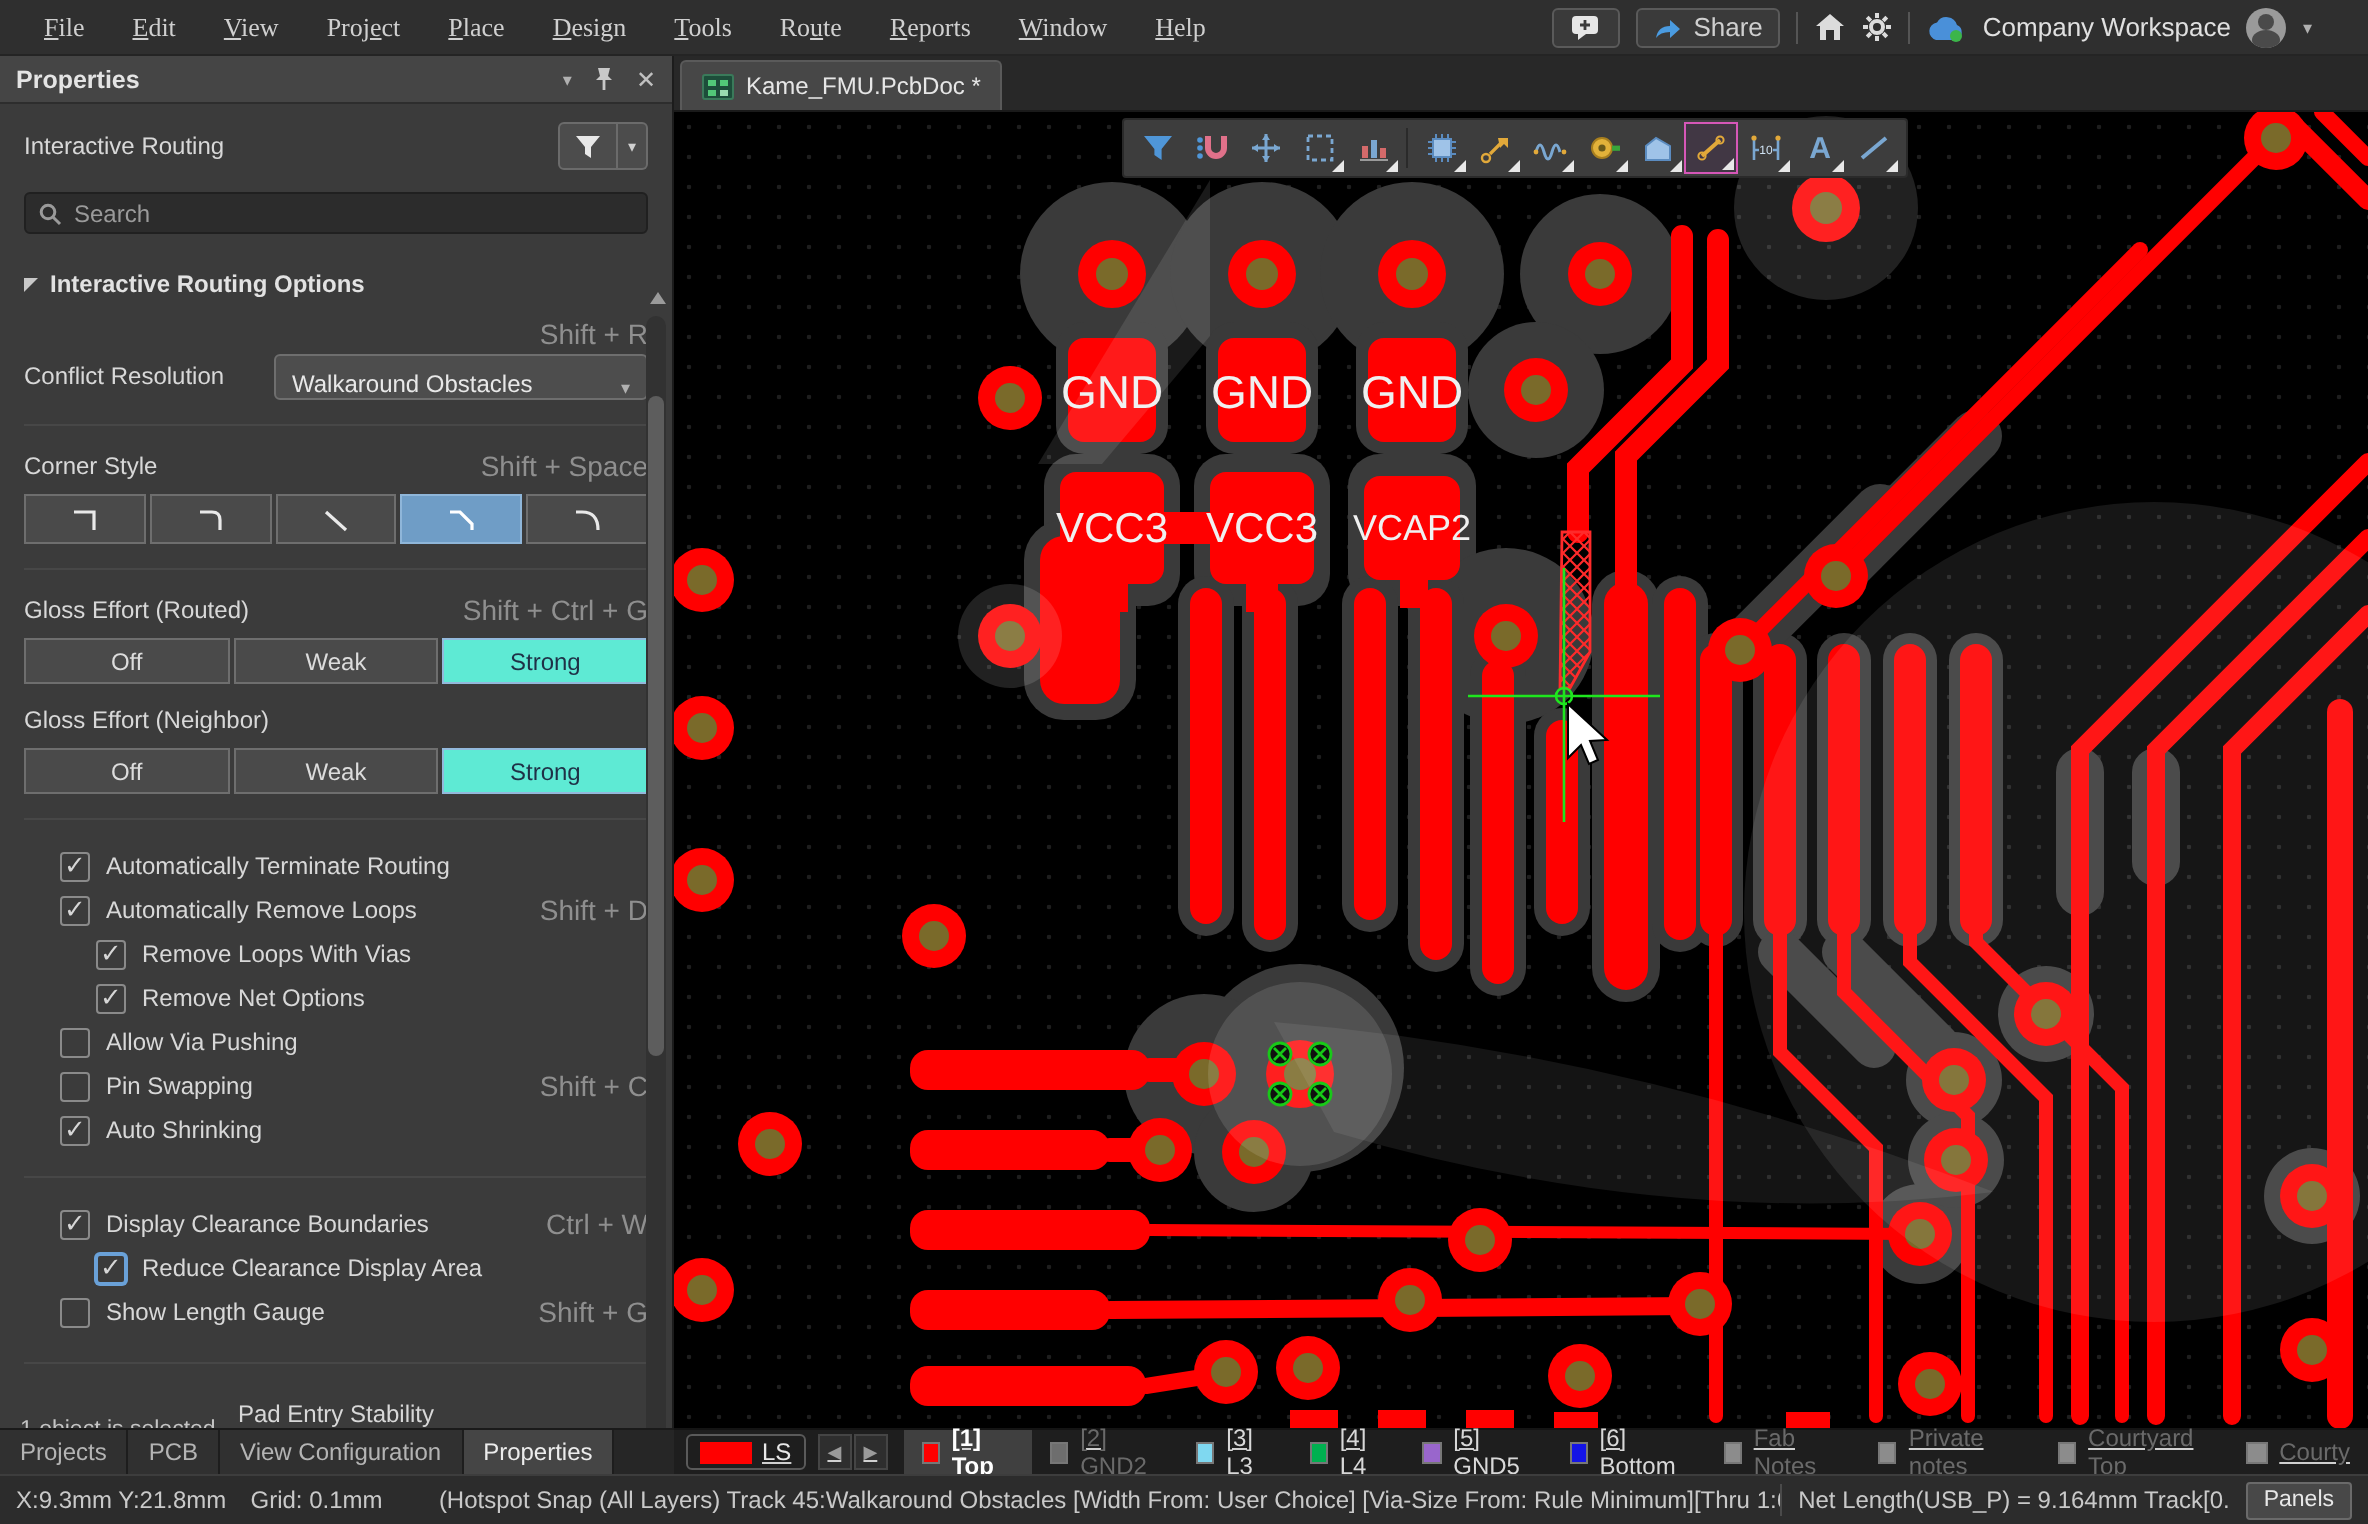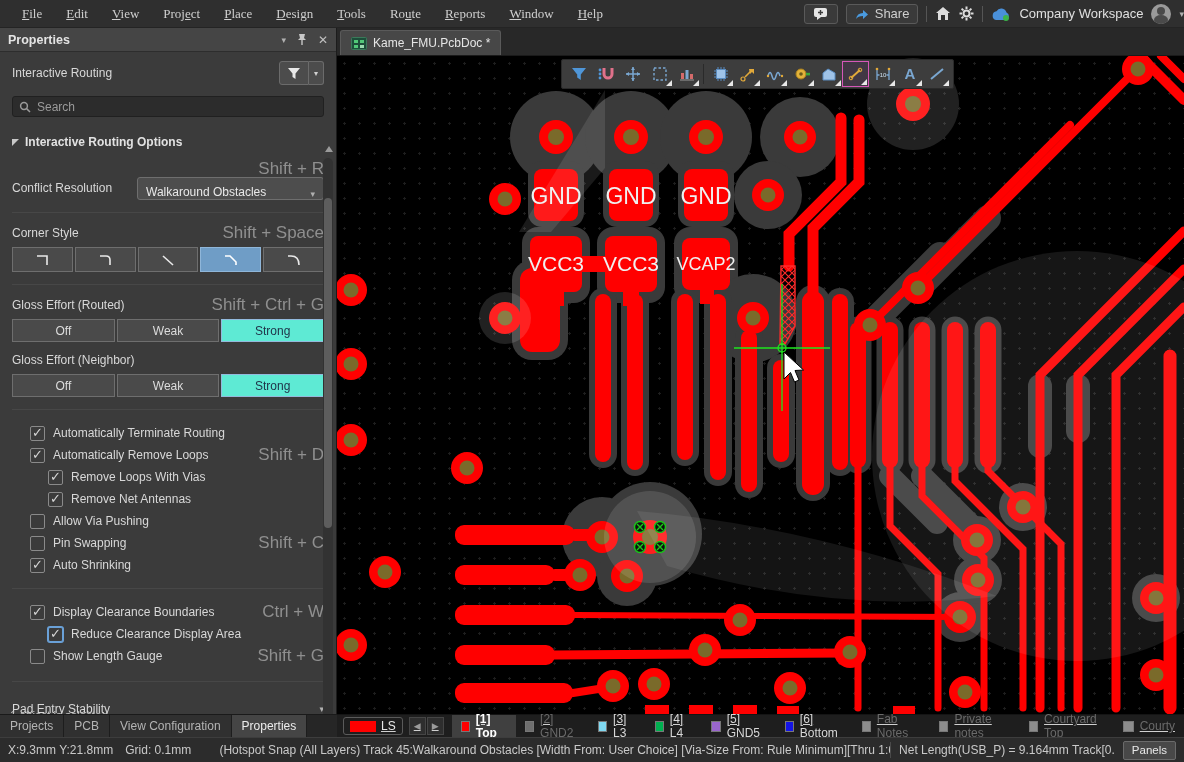--- a/index.html
+++ b/index.html
@@ -7,21 +7,21 @@
               font-family:"Liberation Sans", sans-serif; }
   body { position:relative; color:#d0d0d0; }
 
   
   .menubar { position:absolute; left:0; top:0; width:1184px; height:28px;
              background:#2f2f2f; border-bottom:1px solid #242424;
              display:flex; align-items:center; font-size:13px; color:#cfcfcf; }
   .menu-items { display:flex; align-items:center; padding-left:10px; }
   .menu-item { padding:4px 12px; cursor:default;font-family:Liberation Serif, serif; }
   .menu-item u { text-decoration:underline; }
-  .menu-right { margin-left:auto; display:flex; align-items:center; gap:8px; padding-right:0; }
+  .menu-right { margin-left:auto; display:flex; align-items:center; gap:8px; padding-right:28px; }
   .tb-chip { display:flex; align-items:center; gap:6px; background:#3a3a3a;
              border:1px solid #5a5a5a; border-radius:3px; height:20px; padding:0 8px; }
   .vsep { width:1px; height:16px; background:#555; }
   .avatar { width:20px; height:20px; border-radius:50%; background:#9a9a9a; overflow:hidden; position:relative; }
   .avatar::before { content:""; position:absolute; left:6px; top:3px; width:8px; height:8px; border-radius:50%; background:#4a4a4a; }
   .avatar::after  { content:""; position:absolute; left:3px; top:11px; width:14px; height:10px; border-radius:50%; background:#4a4a4a; }
   .caret { color:#b0b0b0; font-size:9px; }
 
   
   .left-panel { position:absolute; left:0; top:28px; width:337px; height:686px;
@@ -39,21 +39,21 @@
                 border-radius:3px 0 0 3px; display:flex; align-items:center; justify-content:center; }
   .filter-caret { width:15px; height:24px; background:#4c4c4c; border:1px solid #6b6b6b; border-left:none;
                   border-radius:0 3px 3px 0; display:flex; align-items:center; justify-content:center; font-size:8px; color:#d0d0d0; }
   .searchbox { margin-top:10px; height:21px; background:#2c2c2c; border:1px solid #202020; border-radius:3px;
                display:flex; align-items:center; padding:0 6px; gap:6px; }
   .searchbox input { flex:1; background:transparent; border:none; outline:none; color:#d8d8d8; font-size:12px;
                      font-family:"Liberation Sans", sans-serif; }
   .searchbox input::placeholder { color:#9a9a9a; }
   .section-hdr { margin-top:18px; display:flex; align-items:center; gap:6px; font-weight:bold; color:#e2e2e2; }
   .tri-expand { width:0; height:0; border-top:7px solid #c8c8c8; border-right:7px solid transparent; }
-  .shortcut { color:#8f8f8f; font-size:17px; }
+  .shortcut { color:#8f8f8f; font-size:14px; }
   .shortcut-line { text-align:right; margin-top:10px; height:14px; }
   .field-row { margin-top:3px; height:24px; }
   .field-label { color:#d8d8d8; }
   .dropdown { margin-left:auto; width:187px; height:23px; background:#4d4d4d; border:1px solid #6e6e6e;
               border-radius:3px; display:flex; align-items:flex-end; padding:0 8px; color:#e8e8e8; }
   .dropdown .caret { margin-left:auto; }
   .divider { height:1px; background:#2e2e2e; border-bottom:1px solid #474747; margin:12px 0; }
   .label-row { height:16px; margin-top:3px; }
   .label-row .shortcut { margin-left:auto; }
   .btn-strip { display:flex; gap:2px; margin-top:6px; }
@@ -64,21 +64,21 @@
          display:flex; align-items:center; justify-content:center; font-size:12px; }
   .seg.selected { background:#5eead4; border-color:#93b9dc; color:#1f3147; }
   .opt-row { height:22px; display:flex; align-items:center; gap:8px;padding-left:18px; }
   .opt-row .shortcut { margin-left:auto; }
   .checkbox { width:15px; height:15px; background:#3b3b3b; border:1px solid #8a8a8a; border-radius:2px;
               position:relative; flex:0 0 auto; }
   .checkbox.checked::after { content:"\2713"; position:absolute; left:1px; top:-2px; color:#d6d6d6; font-size:13px; }
   .checkbox.focused { border-color:#6aa1d8; box-shadow:0 0 0 1px #6aa1d8; }
   .indent1 { margin-left:18px; }
   .opt-label { color:#d8d8d8; }
-  .next-section { margin-top:18px; display:flex; align-items:center; color:#d8d8d8; height:18px; }
+  .next-section { margin-top:18px; display:flex; align-items:center; color:#d8d8d8; height:18px;flex-direction:column; }
   .next-section .caret { margin-left:auto; }
   .selection-status { position:absolute; left:10px; bottom:1px; font-size:11.5px; color:#c4c4c4; }
   
   .pscroll { position:absolute; right:3px; top:98px; width:10px; height:572px; background:#323232; border-radius:5px; }
   .pscroll .up, .pscroll .dn { position:absolute; left:2px; width:0; height:0; }
   .pscroll .up { top:-12px; border-left:4px solid transparent; border-right:4px solid transparent; border-bottom:6px solid #9a9a9a; }
   .pscroll .dn { bottom:-12px; border-left:4px solid transparent; border-right:4px solid transparent; border-top:6px solid #9a9a9a; }
   .pthumb { position:absolute; left:1px; top:40px; width:8px; height:330px; background:#5d5d5d; border-radius:4px; }
 
   
@@ -303,21 +303,21 @@
       <span class="checkbox checked"></span>
       <span class="opt-label">Automatically Remove Loops</span>
       <span class="shortcut">Shift + D</span>
     </div>
     <div class="opt-row">
       <span class="checkbox indent1 checked"></span>
       <span class="opt-label">Remove Loops With Vias</span>
     </div>
     <div class="opt-row">
       <span class="checkbox indent1 checked"></span>
-      <span class="opt-label">Remove Net Antennas</span>
+      <span class="opt-label">Remove Net Options</span>
     </div>
     <div class="opt-row">
       <span class="checkbox"></span>
       <span class="opt-label">Allow Via Pushing</span>
     </div>
     <div class="opt-row">
       <span class="checkbox"></span>
       <span class="opt-label">Pin Swapping</span>
       <span class="shortcut">Shift + C</span>
     </div>

